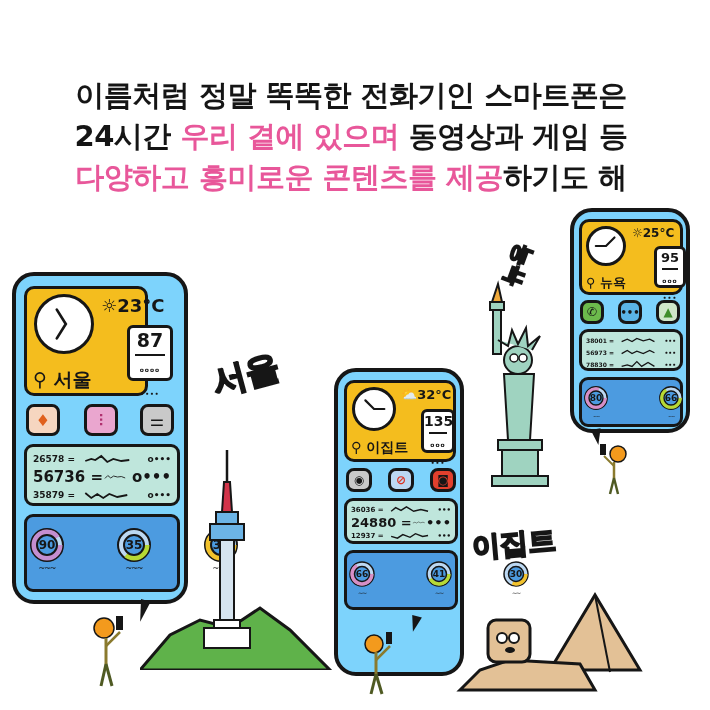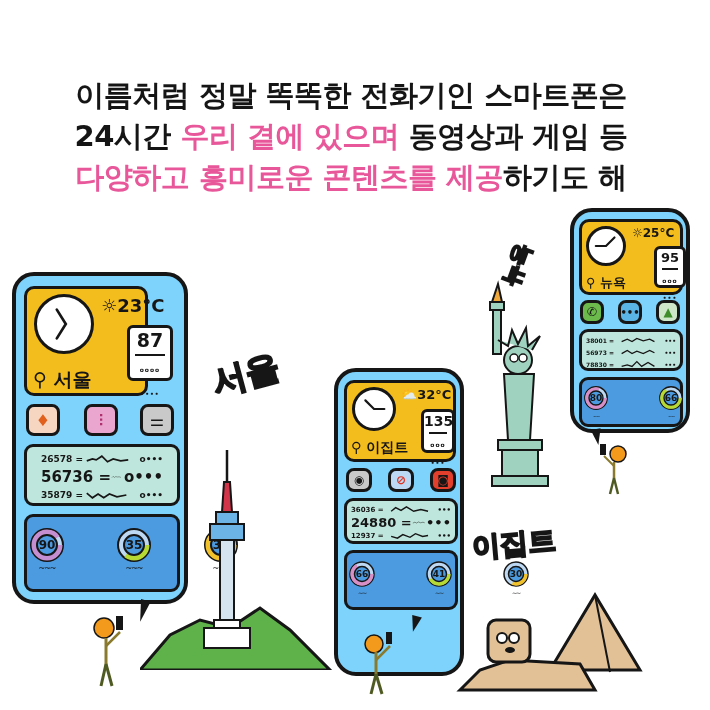--- a/index.html
+++ b/index.html
@@ -9,21 +9,21 @@
   .phone{position:absolute;background:#7dd3fc;border:4px solid #161616;border-radius:22px;box-sizing:border-box;}
   .screen-top{position:absolute;background:#f4bd1e;border:3px solid #161616;border-radius:10px;box-sizing:border-box;}
   .clock{position:absolute;background:#fff;border:3px solid #161616;border-radius:50%;box-sizing:border-box;}
   .clock svg{position:absolute;left:0;top:0;width:100%;height:100%;}
   .weather{position:absolute;font-weight:bold;color:#161616;white-space:nowrap;}
   .aqi{position:absolute;background:#fff;border:3px solid #161616;border-radius:6px;box-sizing:border-box;text-align:center;font-weight:bold;color:#161616;}
   .aqi .line{height:2px;background:#161616;margin:2px 5px;}
   .aqi .dots{font-size:6px;letter-spacing:1px;}
   .loc{position:absolute;font-weight:bold;color:#161616;white-space:nowrap;}
   .app{position:absolute;border:3px solid #161616;border-radius:8px;box-sizing:border-box;display:flex;align-items:center;justify-content:center;font-weight:bold;color:#161616;}
-  .stats{position:absolute;background:#bfe6dc;border:3px solid #161616;border-radius:9px;box-sizing:border-box;padding:3px 14px;}
+  .stats{position:absolute;background:#bfe6dc;border:3px solid #161616;border-radius:9px;box-sizing:border-box;padding:3px 6px;}
   .stat-row{display:flex;align-items:center;font-weight:bold;color:#161616;white-space:nowrap;}
   .stat-row svg{flex:1;}
   .rings{position:absolute;background:#4c9be0;border:3px solid #161616;border-radius:9px;box-sizing:border-box;display:flex;justify-content:space-around;align-items:flex-start;gap:47px;}
   .ring{position:relative;display:flex;flex-direction:column;align-items:center;}
   .ring .val{position:absolute;left:0;top:0;width:100%;display:flex;align-items:center;justify-content:center;font-weight:bold;color:#161616;}
   .ring .squig{color:#161616;font-size:8px;line-height:8px;letter-spacing:-1px;}
   .tail{position:absolute;width:0;height:0;border-left:5px solid transparent;border-right:5px solid transparent;border-top:22px solid #161616;}
   .handtext{position:absolute;font-weight:bold;color:#555;-webkit-text-stroke:2px #161616;}
 </style>
 </head>

